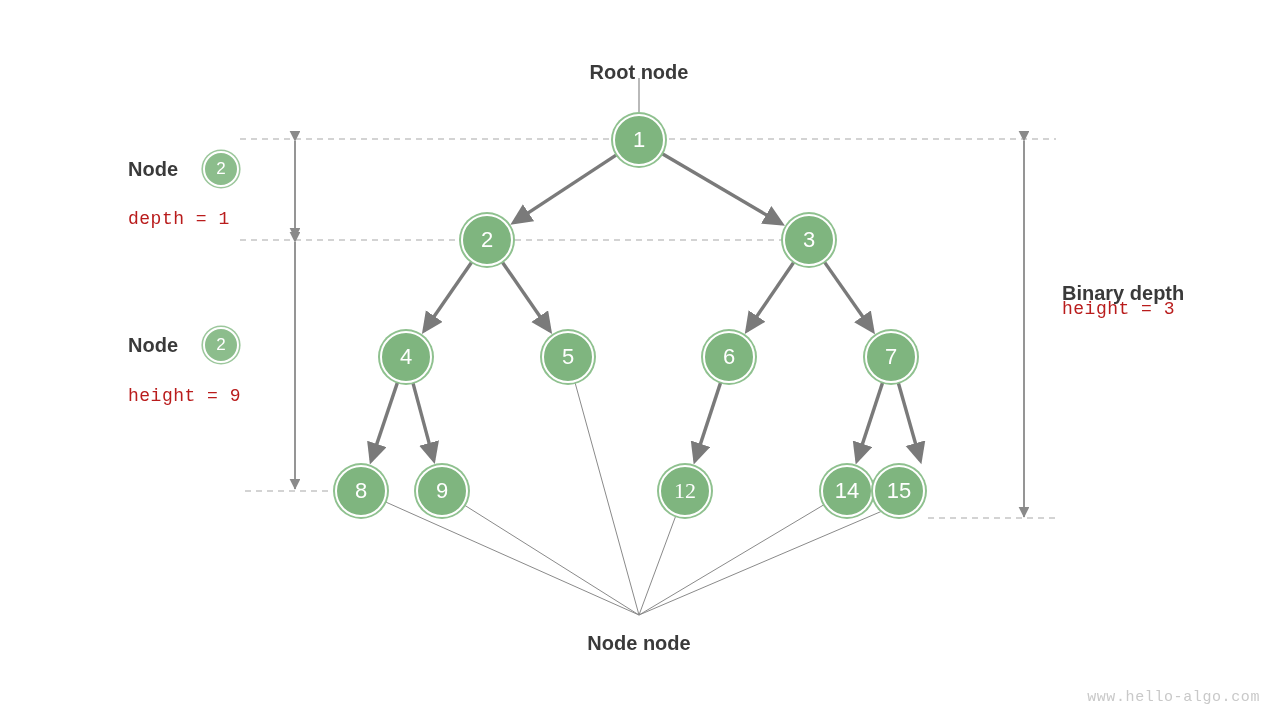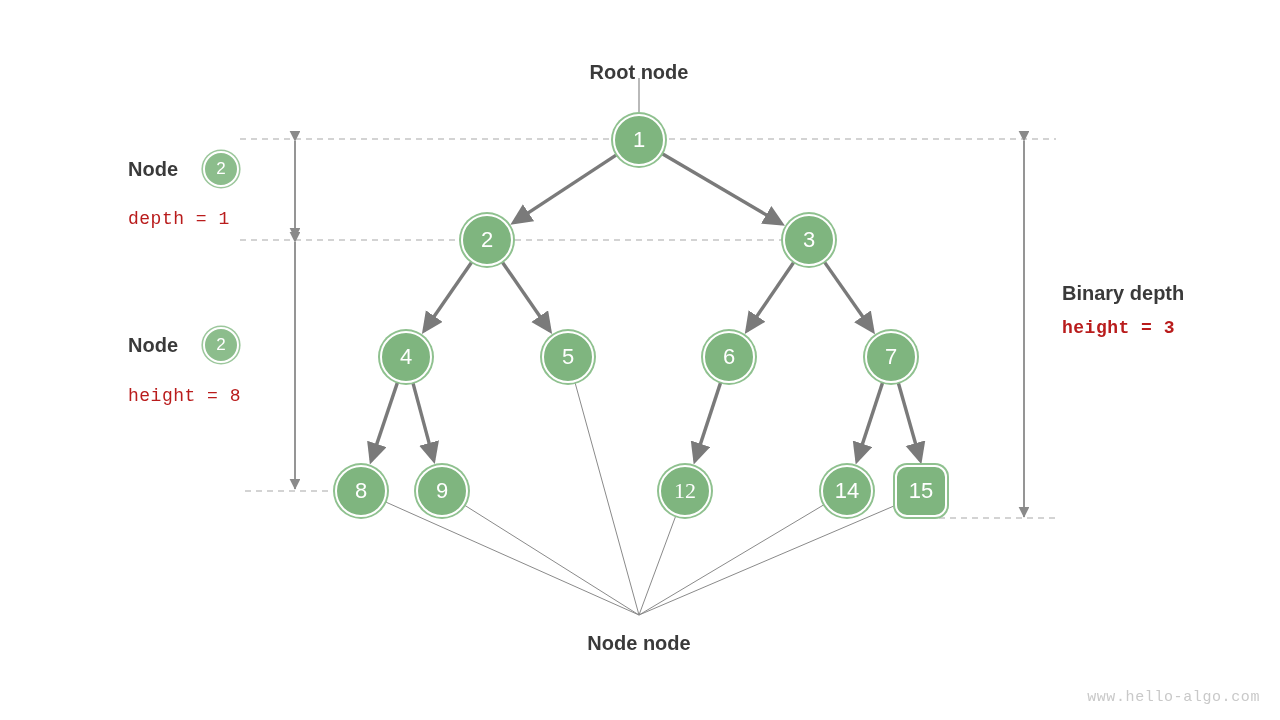--- a/index.html
+++ b/index.html
@@ -146,33 +146,33 @@
       <div class="node node-lg" style="left: 461px; top: 214px;">2</div>
       <div class="node node-lg" style="left: 783px; top: 214px;">3</div>
       <div class="node node-lg" style="left: 380px; top: 331px;">4</div>
       <div class="node node-lg" style="left: 542px; top: 331px;">5</div>
       <div class="node node-lg" style="left: 703px; top: 331px;">6</div>
       <div class="node node-lg" style="left: 865px; top: 331px;">7</div>
       <div class="node node-lg" style="left: 335px; top: 465px;">8</div>
       <div class="node node-lg" style="left: 416px; top: 465px;">9</div>
       <div class="node node-lg" style="left: 659px; top: 465px; font-family: Liberation Serif, serif;">12</div>
       <div class="node node-lg" style="left: 821px; top: 465px;">14</div>
-      <div class="node node-lg" style="left: 895px; top: 465px; border-radius: 12px;">15</div>
+      <div class="node node-lg" style="left: 873px; top: 465px;">15</div>
     </div>
 
   <div class="lbl-bold" id="t-root" style="left: 639px; top: 72px; transform: translate(-50%, -50%);">Root node</div>
 
   <div class="lbl-bold" id="t-leaf" style="left: 639px; top: 643px; transform: translate(-50%, -50%);">Node node</div>
 
   <div class="lbl-bold" id="t-ndepth" style="left: 128px; top: 169px; transform: translate(0px, -50%);">Node</div>
   <div class="lbl-mono" id="t-vdepth" style="left: 128px; top: 219px; transform: translate(0px, -50%);">depth = 1</div>
   <div class="badge" id="b-depth" style="left: 203px; top: 151px;">2</div>
 
   <div class="lbl-bold" id="t-nheight" style="left: 128px; top: 345px; transform: translate(0px, -50%);">Node</div>
-  <div class="lbl-mono" id="t-vheight" style="left: 128px; top: 396px; transform: translate(0px, -50%);">height = 8</div>
+  <div class="lbl-mono" id="t-vheight" style="left: 128px; top: 396px; transform: translate(0px, -50%);">height = 9</div>
   <div class="badge" id="b-height" style="left: 203px; top: 327px;">2</div>
 
   <div class="lbl-bold" id="t-tree" style="left: 1062px; top: 293px; transform: translate(0px, -50%);">Binary depth</div>
-  <div class="lbl-mono" id="t-treeh" style="left: 1062px; top: 328px; transform: translate(0px, -50%); font-weight: bold;">height = 3</div>
+  <div class="lbl-mono" id="t-treeh" style="left: 1062px; top: 309px; transform: translate(0px, -50%);">height = 3</div>
 
   <div class="watermark">www.hello-algo.com</div>
 
 </div>
 
 </body></html>

